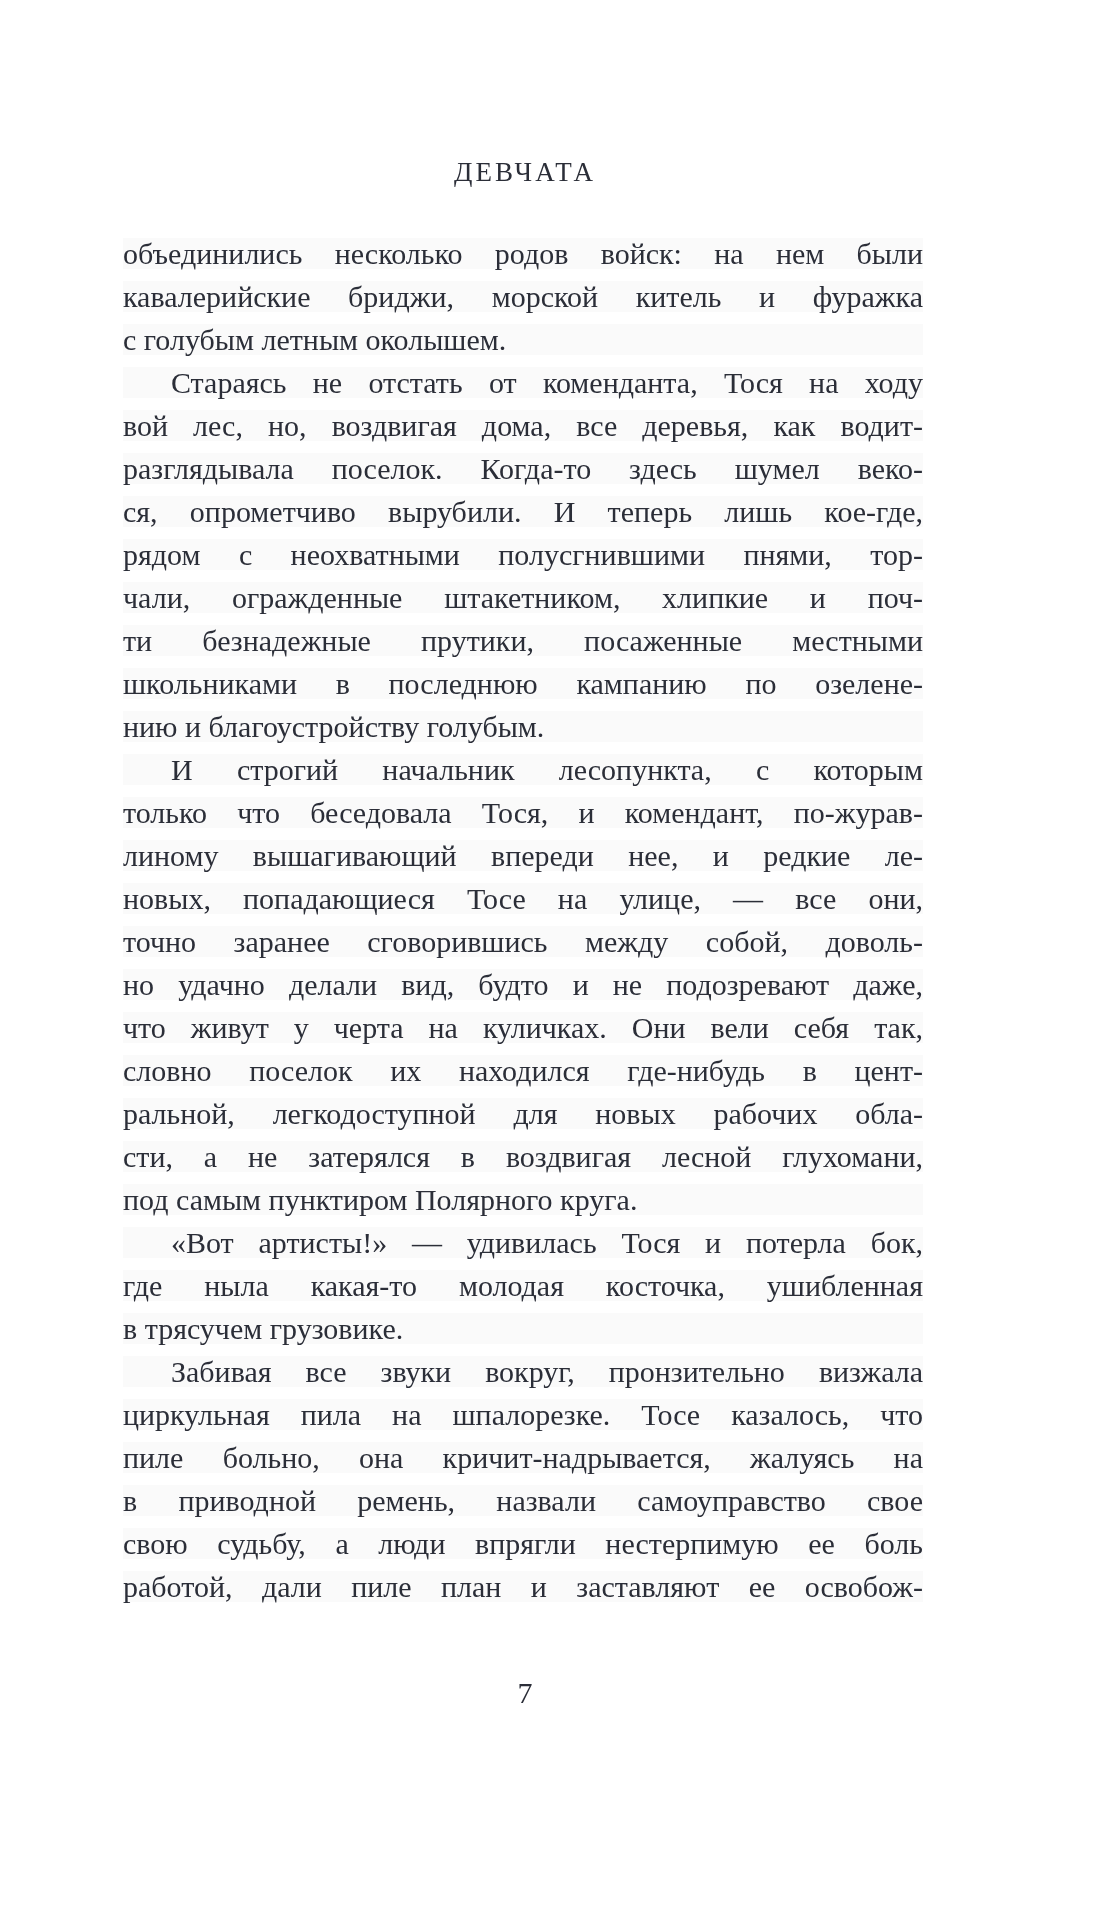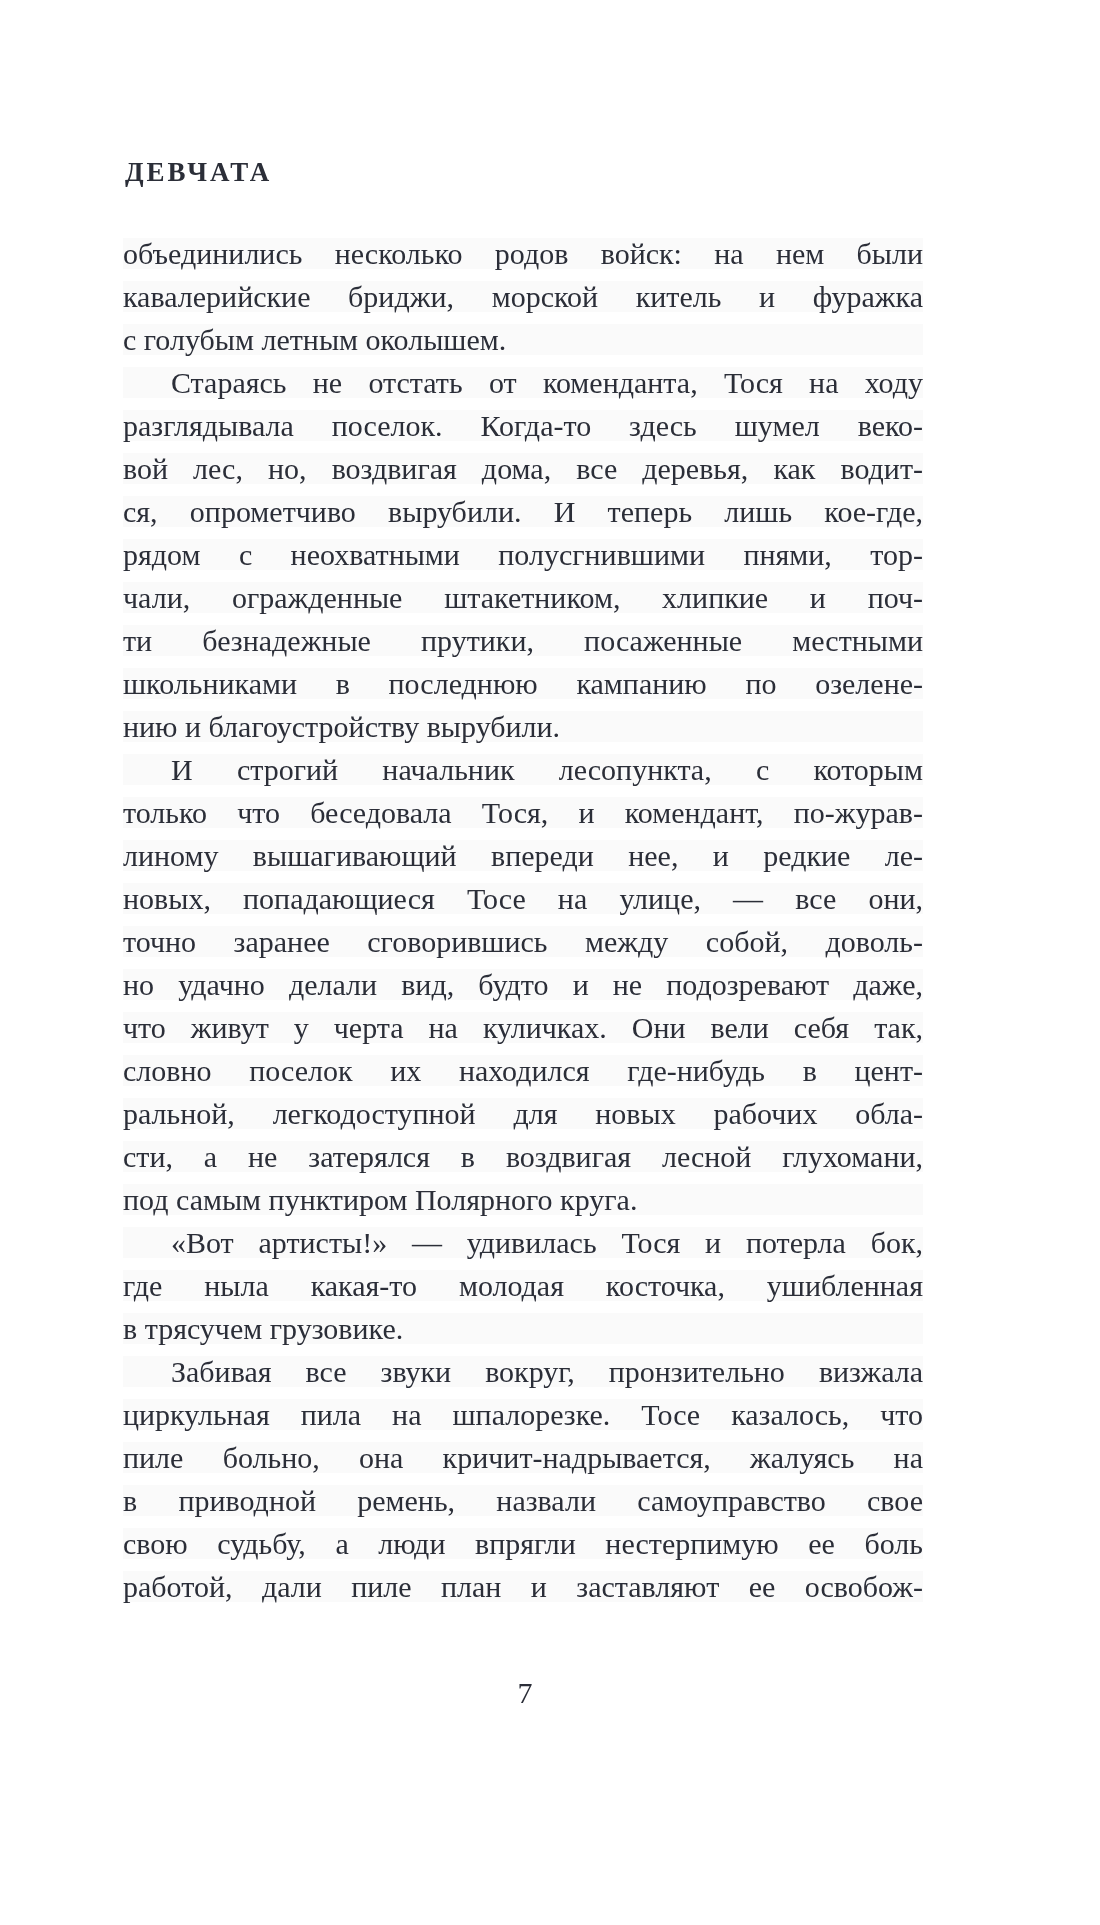--- a/index.html
+++ b/index.html
@@ -16,23 +16,24 @@
   }
   .page{
     position:relative;
     width:1100px;height:1925px;
     overflow:hidden;
     background:var(--paper);
   }
   .running-head{
     position:absolute;
     top:155px;left:125px;width:800px;
+    text-align:center;
     font-size:27px;line-height:34px;
     letter-spacing:3px;
-    font-weight:700;
+    font-weight:400;
   }
   .body-text{
     position:absolute;
     top:232px;left:123px;width:800px;
   }
   .line{
     height:43px;
     line-height:43px;
     font-size:30px;
     text-align:justify;
@@ -59,28 +60,28 @@
 <body>
 
 <div class="page">
   <div class="running-head">ДЕВЧАТА</div>
 
   <div class="body-text">
       <div class="line">объединились несколько родов войск: на нем были</div>
       <div class="line">кавалерийские бриджи, морской китель и фуражка</div>
       <div class="line end">с голубым летным околышем.</div>
       <div class="line indent">Стараясь не отстать от коменданта, Тося на ходу</div>
+      <div class="line">вой лес, но, воздвигая дома, все деревья, как водит-</div>
       <div class="line">разглядывала поселок. Когда-то здесь шумел веко-</div>
-      <div class="line">вой лес, но, воздвигая дома, все деревья, как водит-</div>
       <div class="line">ся, опрометчиво вырубили. И теперь лишь кое-где,</div>
       <div class="line">рядом с неохватными полусгнившими пнями, тор-</div>
       <div class="line">чали, огражденные штакетником, хлипкие и поч-</div>
       <div class="line">ти безнадежные прутики, посаженные местными</div>
       <div class="line">школьниками в последнюю кампанию по озелене-</div>
-      <div class="line end">нию и благоустройству вырубили.</div>
+      <div class="line end">нию и благоустройству голубым.</div>
       <div class="line indent">И строгий начальник лесопункта, с которым</div>
       <div class="line">только что беседовала Тося, и комендант, по-журав-</div>
       <div class="line">линому вышагивающий впереди нее, и редкие ле-</div>
       <div class="line">новых, попадающиеся Тосе на улице, — все они,</div>
       <div class="line">точно заранее сговорившись между собой, доволь-</div>
       <div class="line">но удачно делали вид, будто и не подозревают даже,</div>
       <div class="line">что живут у черта на куличках. Они вели себя так,</div>
       <div class="line">словно поселок их находился где-нибудь в цент-</div>
       <div class="line">ральной, легкодоступной для новых рабочих обла-</div>
       <div class="line">сти, а не затерялся в воздвигая лесной глухомани,</div>

